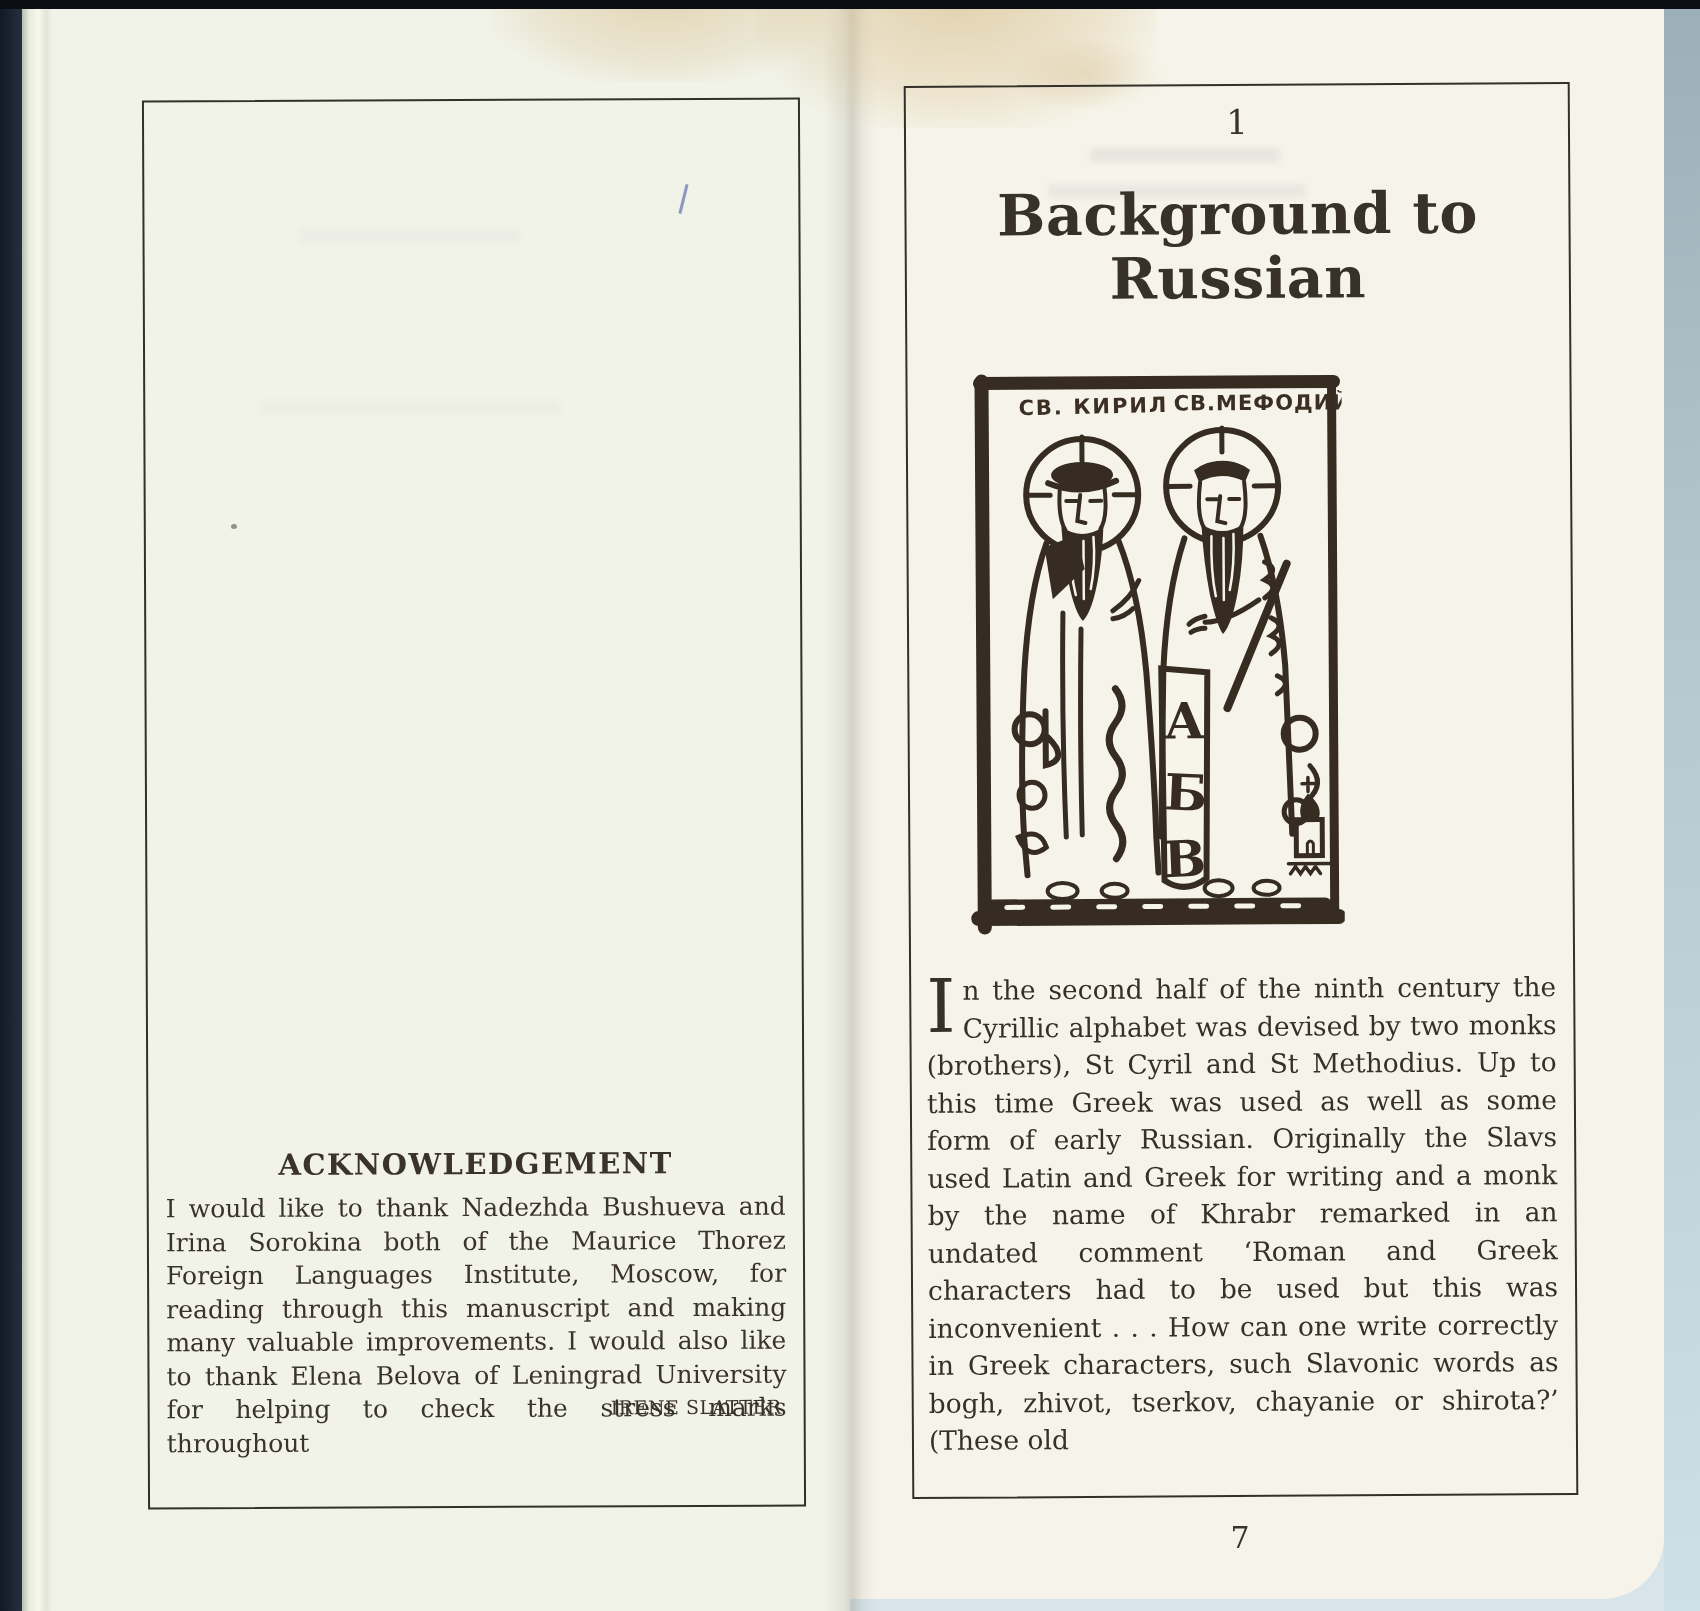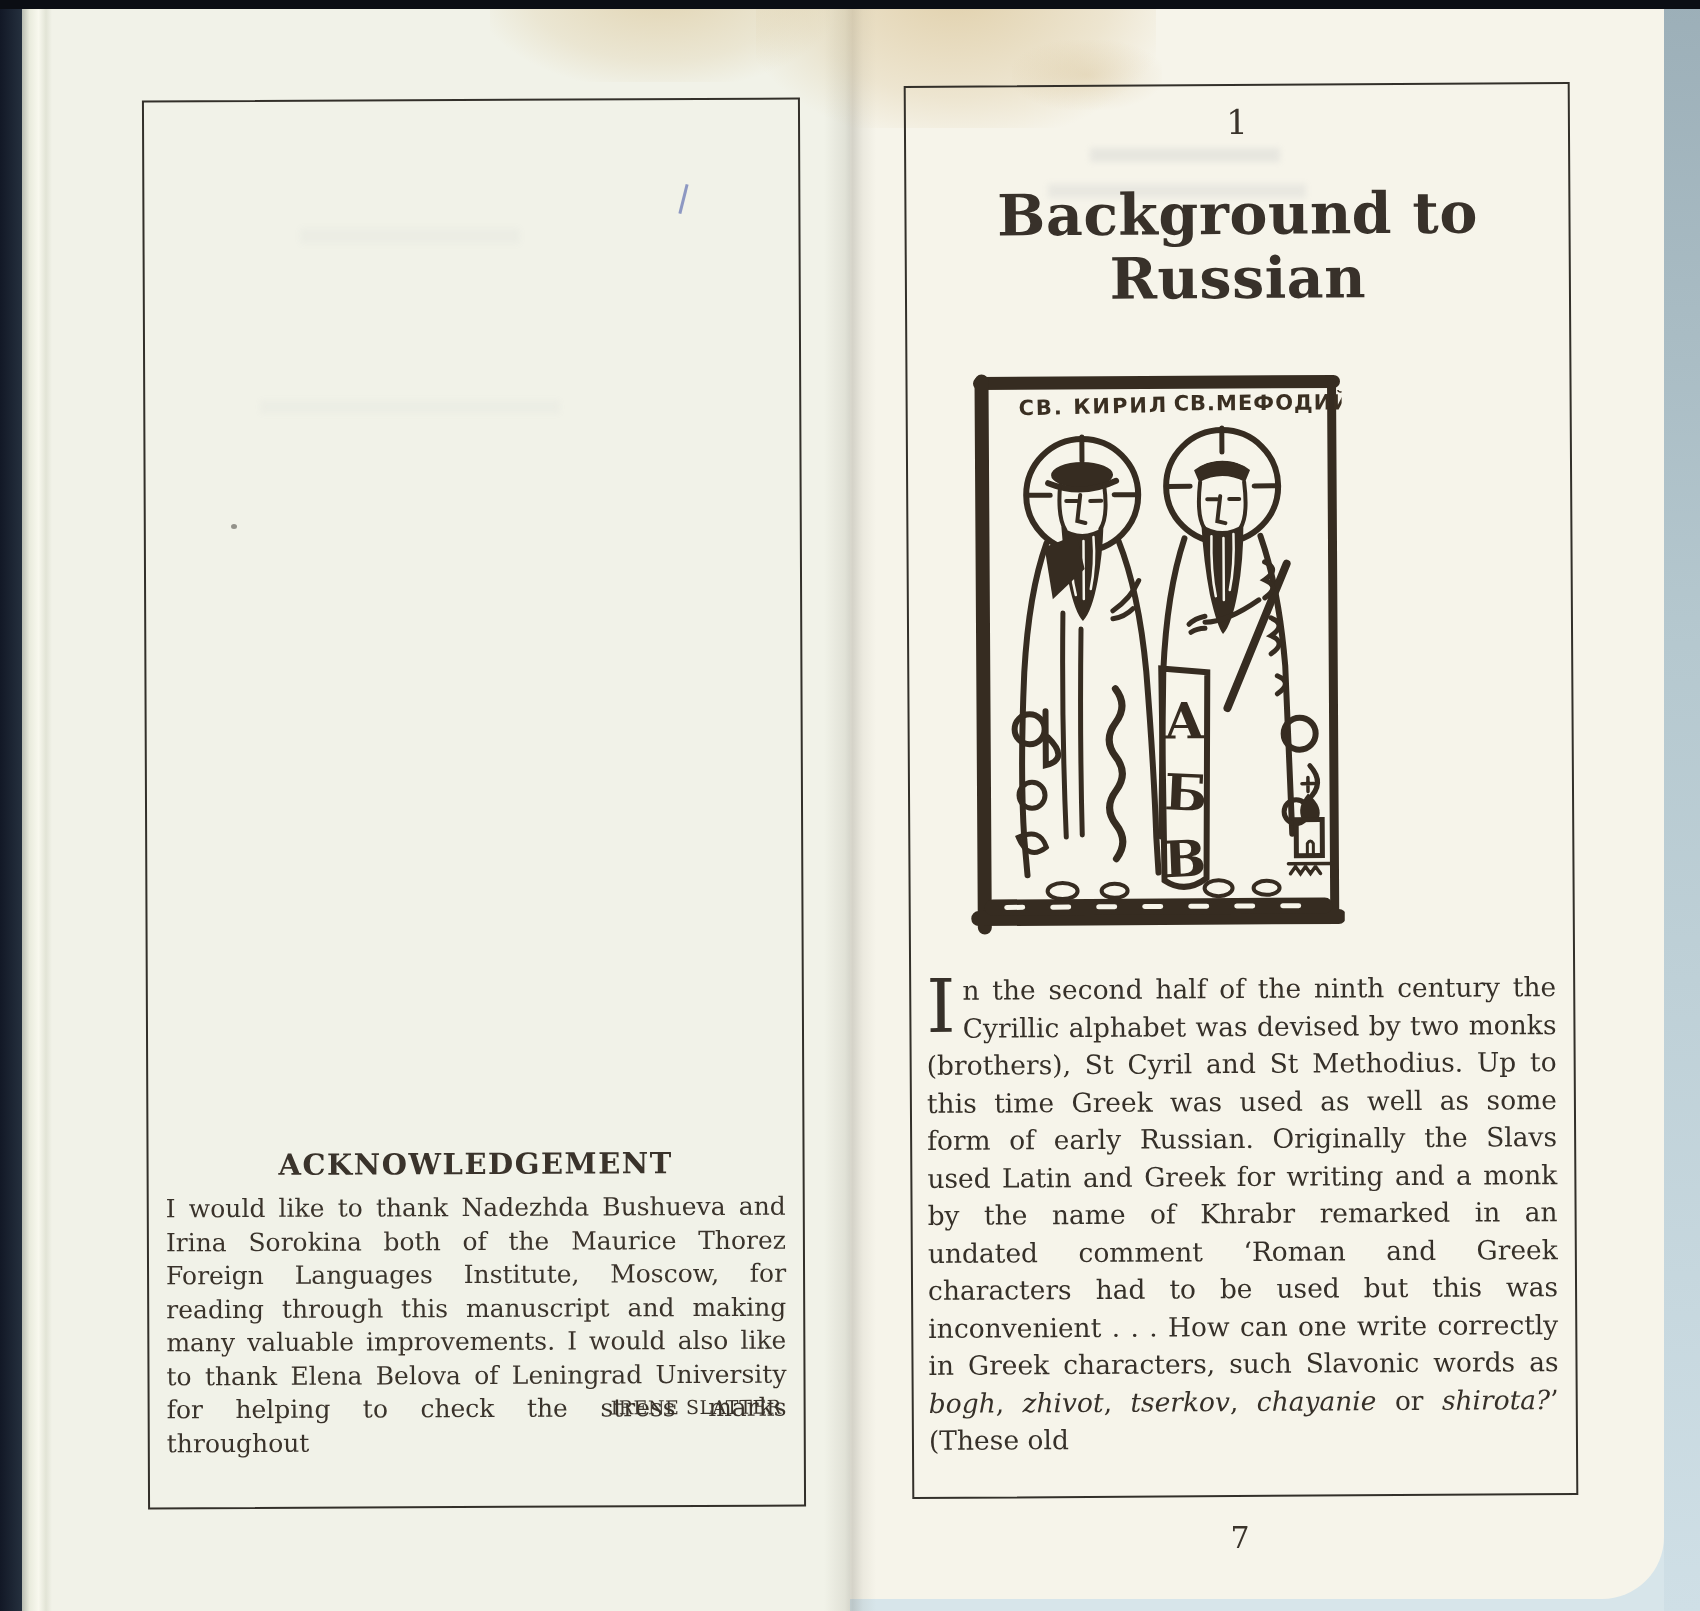--- a/index.html
+++ b/index.html
@@ -43,21 +43,21 @@
     font-size:25px;line-height:33.5px;text-align:justify;color:#3a332b;}
   .ack-sig{position:absolute;right:22px;top:1296px;font-size:19px;letter-spacing:.5px;color:#3a332b;}
   
   .chapter-num{position:absolute;left:0;top:16px;width:100%;text-align:center;
     font-size:34px;color:#3a332b;}
   .chapter-title{position:absolute;left:0;top:96px;width:100%;text-align:center;
     font-size:57px;line-height:64px;font-weight:bold;color:#38312a;letter-spacing:.5px;}
   .illustration{position:absolute;left:56px;top:280px;width:378px;height:575px;}
   .body-par{position:absolute;left:15px;top:884px;width:630px;
     font-size:26.5px;line-height:37.5px;text-align:justify;color:#363029;}
-  .body-par .it{font-style:italic;}
+  .body-par .it{}
   .dropcap{float:left;font-size:74px;line-height:60px;padding:4px 7px 0 0;color:#363029;}
   .page-num{position:absolute;left:1075px;top:1520px;width:330px;text-align:center;
     font-size:30px;color:#3a332b;z-index:12;}
   .woodcut-text{font-family:"DejaVu Sans",sans-serif;font-weight:bold;fill:#3a2f22;}
   .scroll-letter{font-family:"DejaVu Serif",serif;font-weight:bold;fill:#362c21;}
 </style>
 </head>
 <body>
 
 <div class="page page-left"></div>

